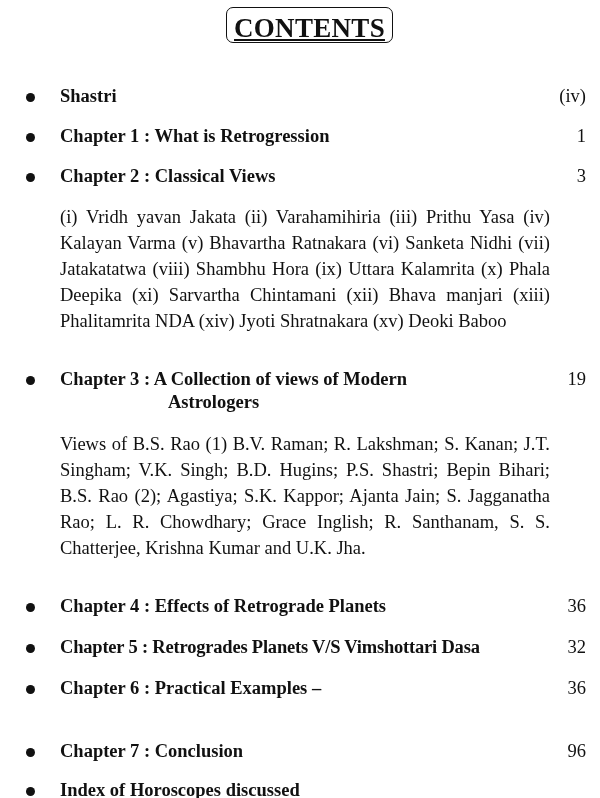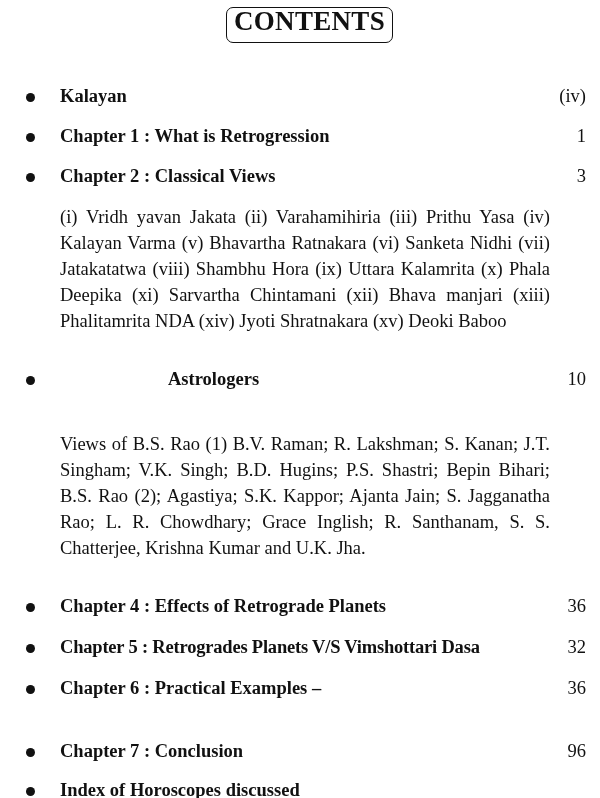--- a/index.html
+++ b/index.html
@@ -17,23 +17,24 @@
     }
     .title-box {
       position: absolute;
       left: 226px;
       top: 7px;
       width: 167px;
       height: 36px;
       border: 1.5px solid #111;
       border-radius: 7px;
       display: flex;
-      align-items: flex-start;
+      align-items: flex-end;
       justify-content: center;
       box-sizing: border-box;
+      text-decoration: underline;
     }
     .title-text {
       font-weight: bold;
       font-size: 27px;
       letter-spacing: 0.3px;
       line-height: 1;
     }
     .entry {
       position: absolute;
       left: 0;
@@ -78,43 +79,44 @@
   </style>
 </head>
 <body>
 
 <div class="title-box">
   <span class="title-text">CONTENTS</span>
 </div>
 
 <div class="entry" style="top:85px;">
   <span class="bullet" style="top:8px;"></span>
-  <span class="entry-title">Kalayan</span>
+  <span class="entry-title">Shastri</span>
   <span class="page-num">(iv)</span>
 </div>
 
 <div class="entry" style="top:125px;">
   <span class="bullet" style="top:8px;"></span>
   <span class="entry-title">Chapter 1 :  What is Retrogression</span>
   <span class="page-num">1</span>
 </div>
 
 <div class="entry" style="top:165px;">
   <span class="bullet" style="top:8px;"></span>
   <span class="entry-title">Chapter 2 : Classical Views</span>
   <span class="page-num">3</span>
 </div>
 <div class="desc" style="top:204px;">(i) Vridh yavan Jakata (ii) Varahamihiria (iii) Prithu Yasa (iv) Kalayan Varma (v) Bhavartha Ratnakara (vi) Sanketa Nidhi (vii) Jatakatatwa (viii) Shambhu Hora (ix) Uttara Kalamrita (x) Phala Deepika (xi) Sarvartha Chintamani (xii) Bhava manjari (xiii) Phalitamrita NDA (xiv) Jyoti Shratnakara (xv) Deoki Baboo</div>
 
 <div class="entry" style="top:368px;">
   <span class="bullet" style="top:8px;"></span>
   <span class="entry-title">
+    <span>Chapter 3 : A Collection of views of Modern</span>
     <span class="sub">Astrologers</span>
   </span>
-  <span class="page-num">10</span>
+  <span class="page-num">19</span>
 </div>
 <div class="desc" style="top:431px;">Views of B.S. Rao (1) B.V. Raman; R. Lakshman; S. Kanan; J.T. Singham; V.K. Singh; B.D. Hugins; P.S. Shastri; Bepin Bihari; B.S. Rao (2); Agastiya; S.K. Kappor; Ajanta Jain; S. Jagganatha Rao; L. R. Chowdhary; Grace Inglish; R. Santhanam, S. S. Chatterjee, Krishna Kumar and U.K. Jha.</div>
 
 <div class="entry" style="top:595px;">
   <span class="bullet" style="top:8px;"></span>
   <span class="entry-title">Chapter 4 : Effects of Retrograde Planets</span>
   <span class="page-num">36</span>
 </div>
 
 <div class="entry" style="top:636px;">

